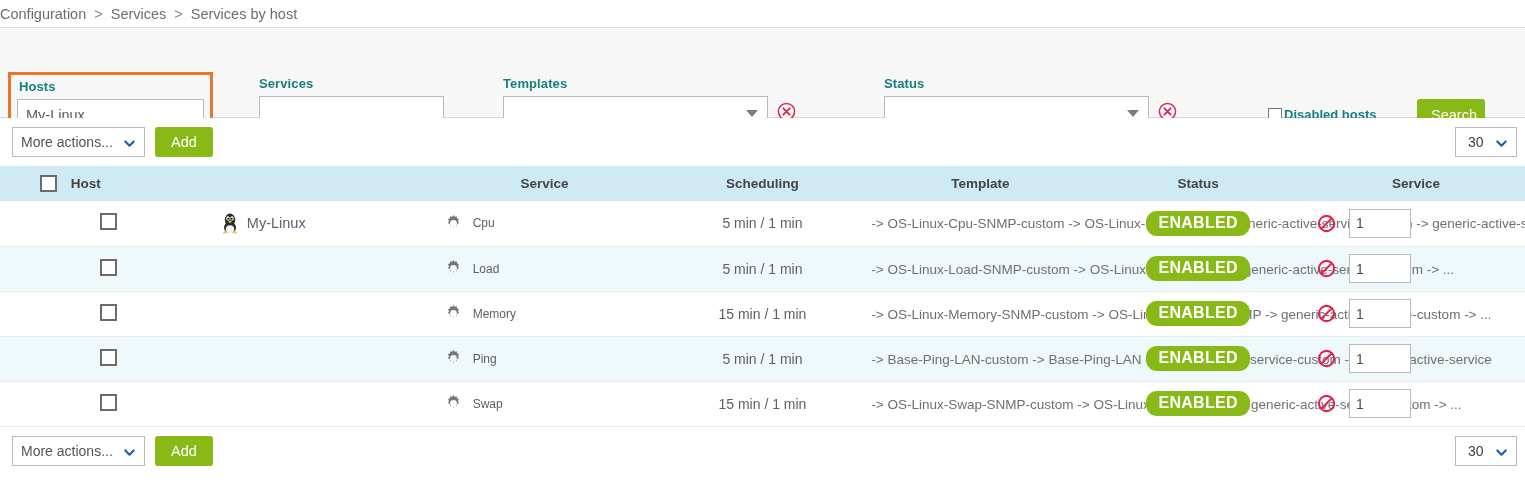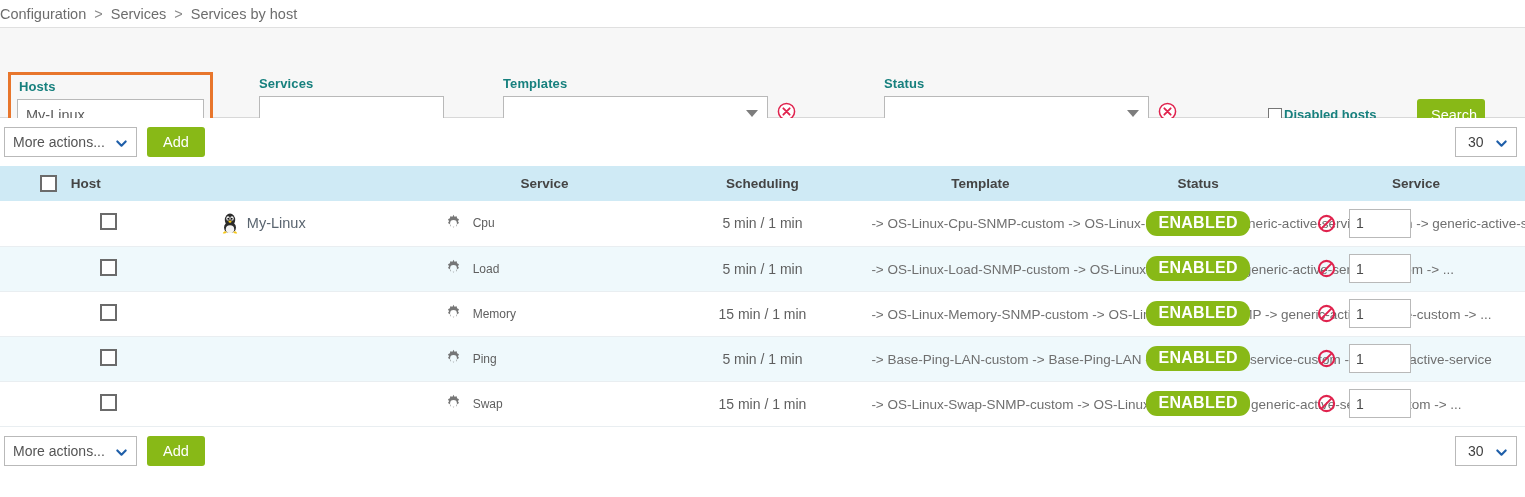--- a/index.html
+++ b/index.html
@@ -106,21 +106,21 @@
     background: #ffffff;
     padding: 1px 4px;
   }
 
   
   .toolbar {
     height: 48px;
     background: #ffffff;
     position: relative;
     display: flex; align-items: center;
-    padding-left: 4px;
+    padding-left: 12px;
   }
   .more-actions {
     width: 133px; height: 30px;
     border: 1px solid #b9b9b9;
     background: #ffffff;
     display: flex; align-items: center;
     padding: 0 8px;
     font-size: 14px; color: #545454;
     position: relative;
   }

